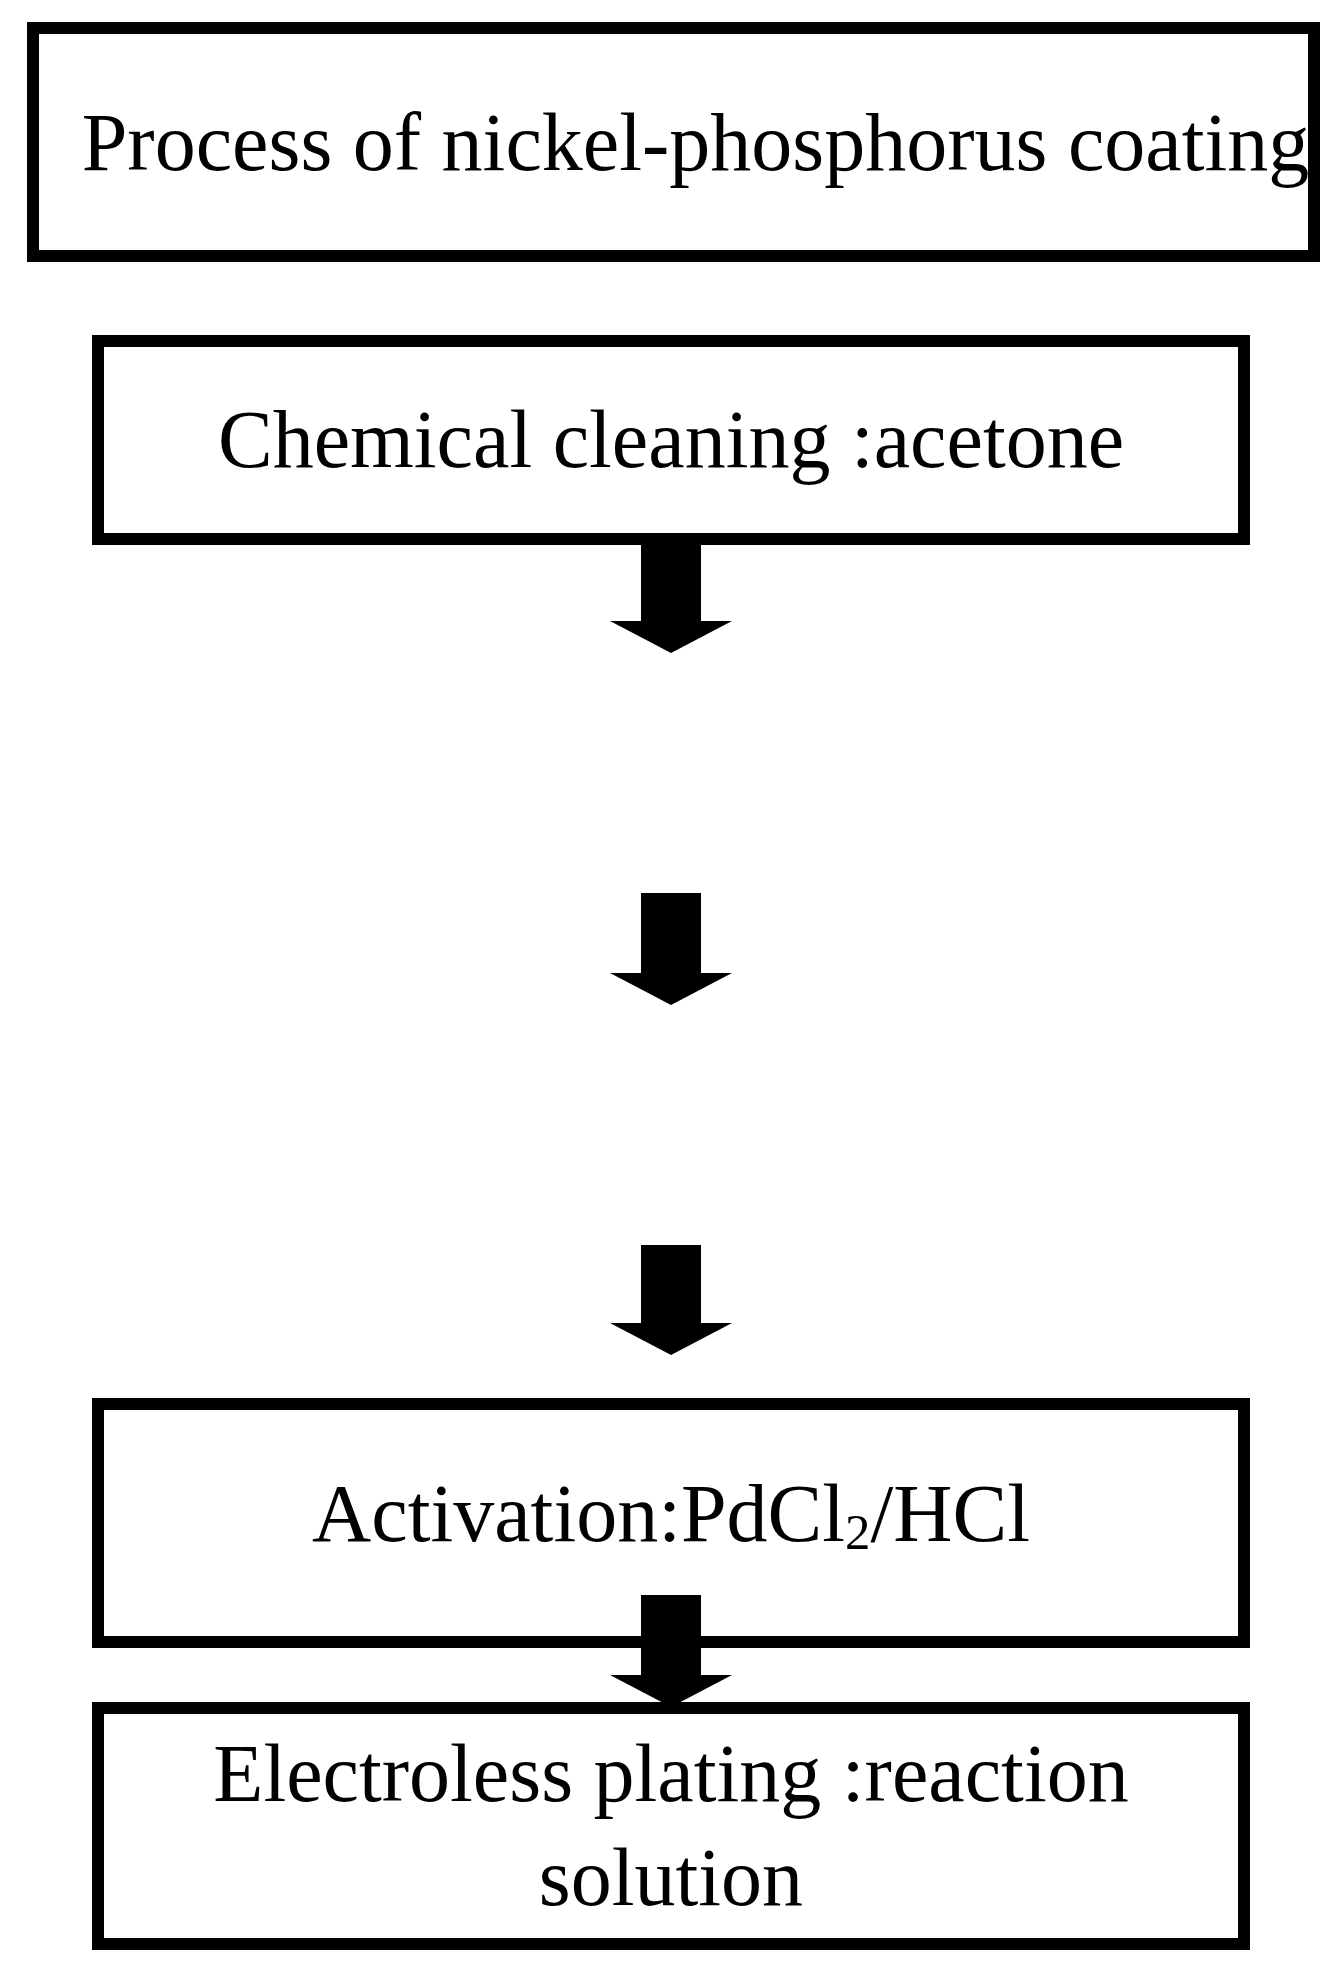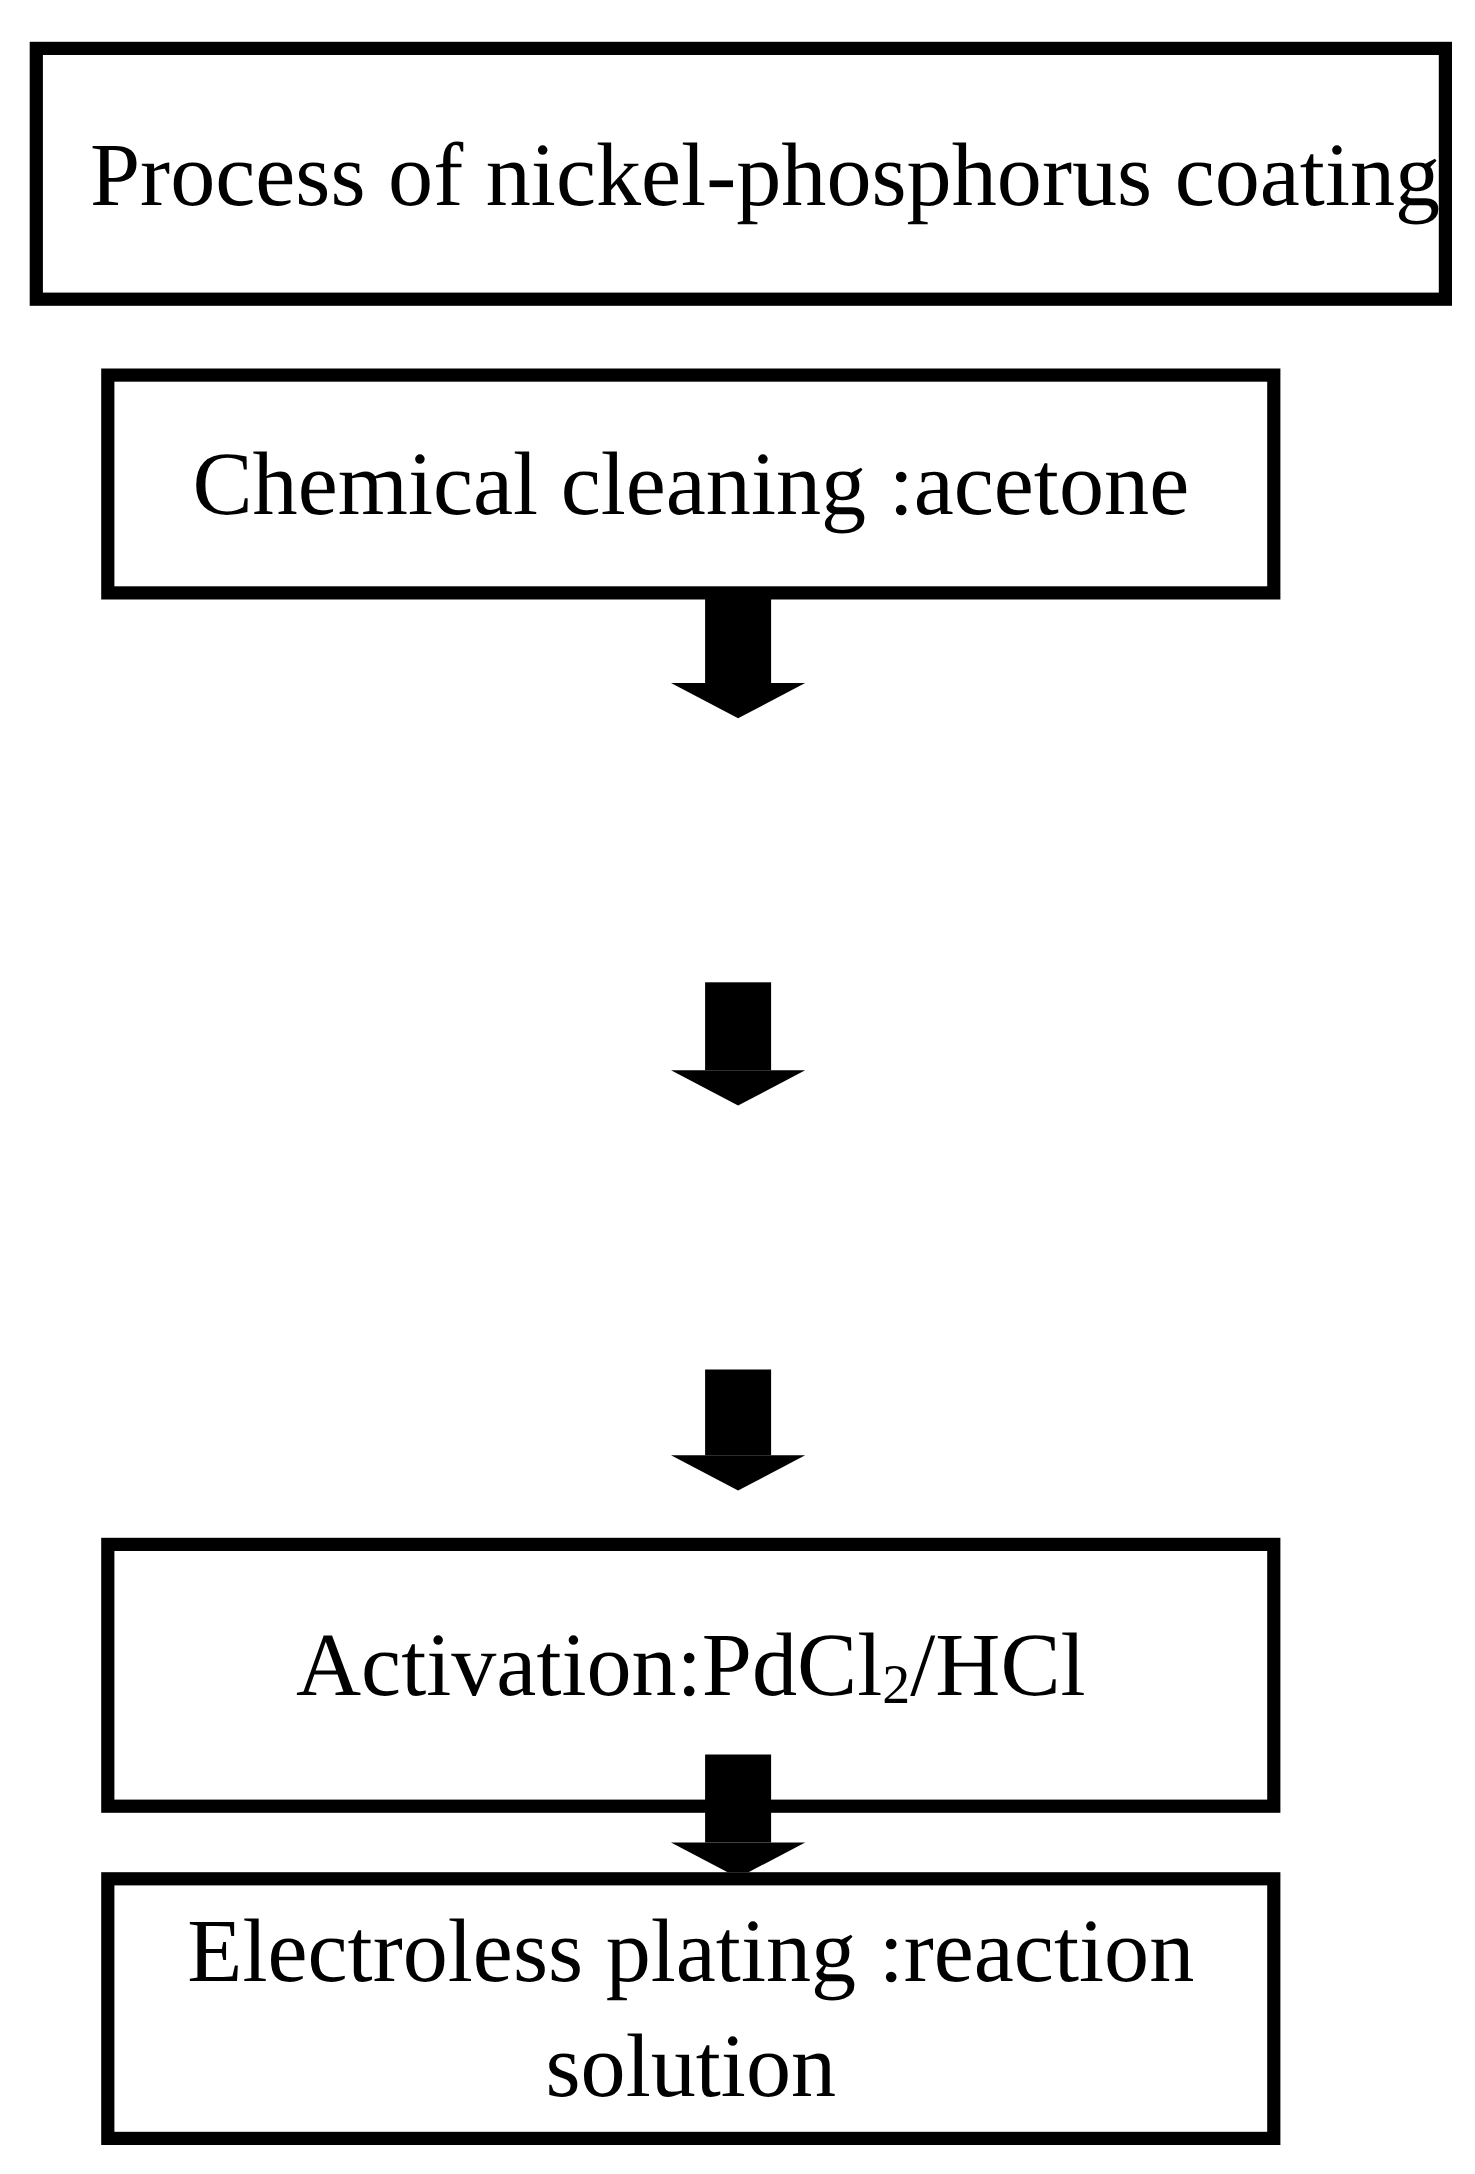--- a/index.html
+++ b/index.html
@@ -26,34 +26,34 @@
     border: 12px solid var(--ink);
     display: flex;
     flex-direction: column;
     align-items: center;
     justify-content: center;
     text-align: center;
   }
 
   .title-box {
     left: 27px;
-    top: 38px;
+    top: 22px;
     width: 1293px;
     height: 240px;
     padding-left: 44px;
   }
   .title-line {
     font-size: 82px;
     line-height: 103px;
     white-space: pre; 
   }
 
   .step-box {
     left: 92px;
-    width: 1072px;
+    width: 1158px;
     justify-content: center;
   }
   .step-1 { top: 335px;  height: 210px; }
   .step-2 { top: 648px;  height: 250px; }
   .step-3 { top: 1000px; height: 250px; }
   .step-4 { top: 1398px; height: 250px; }
   .step-5 { top: 1702px; height: 248px; }
 
   .step-label {
     font-size: 82px;

